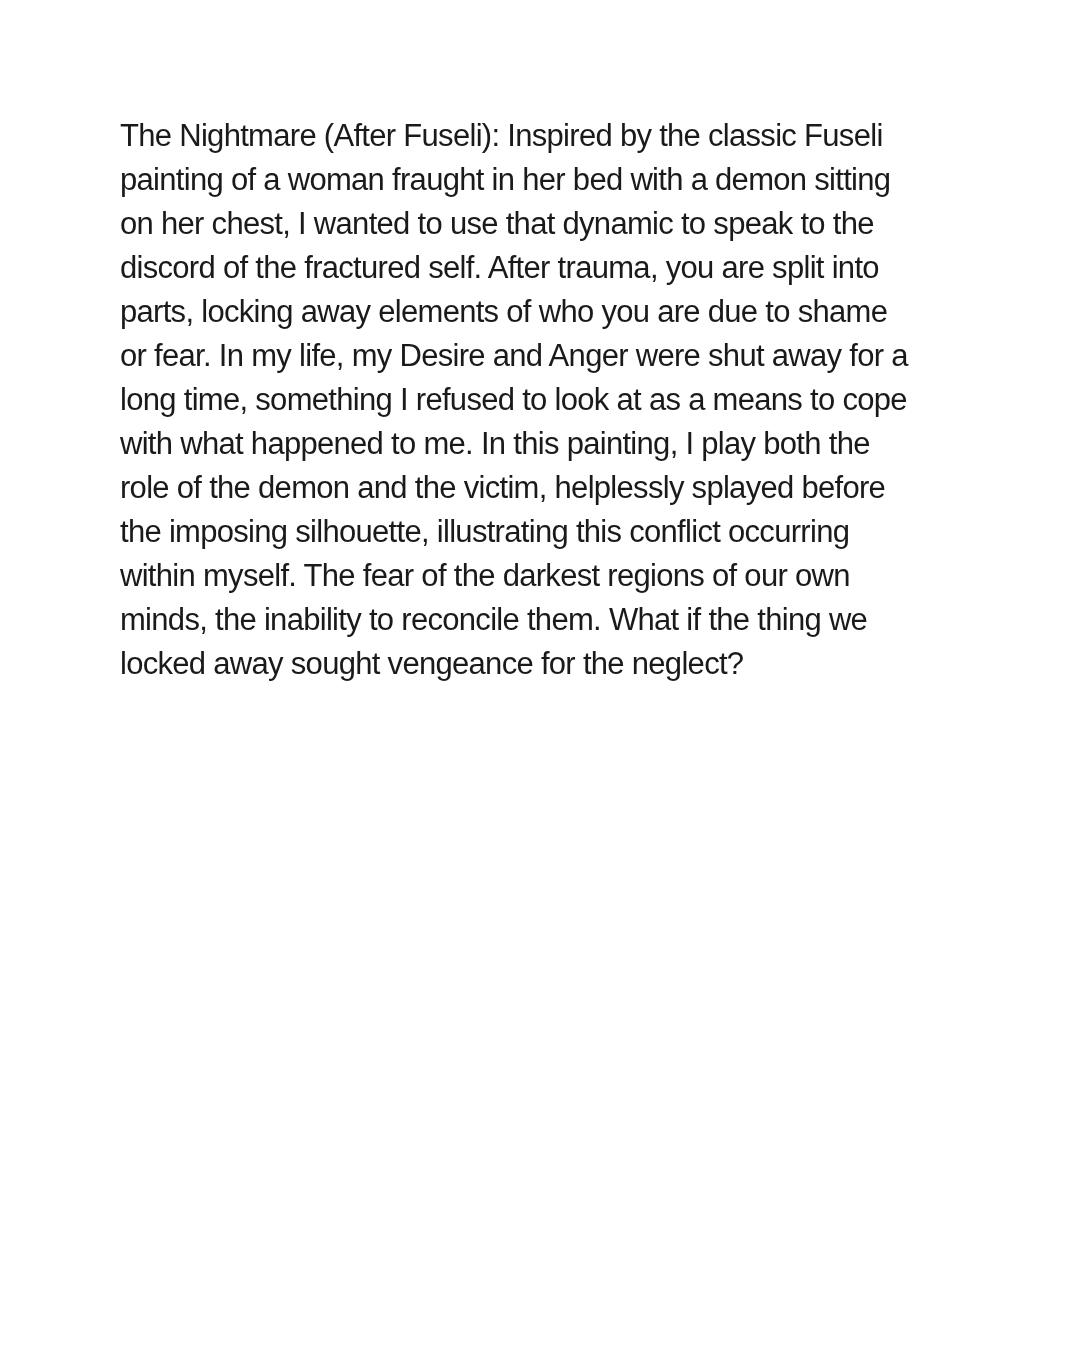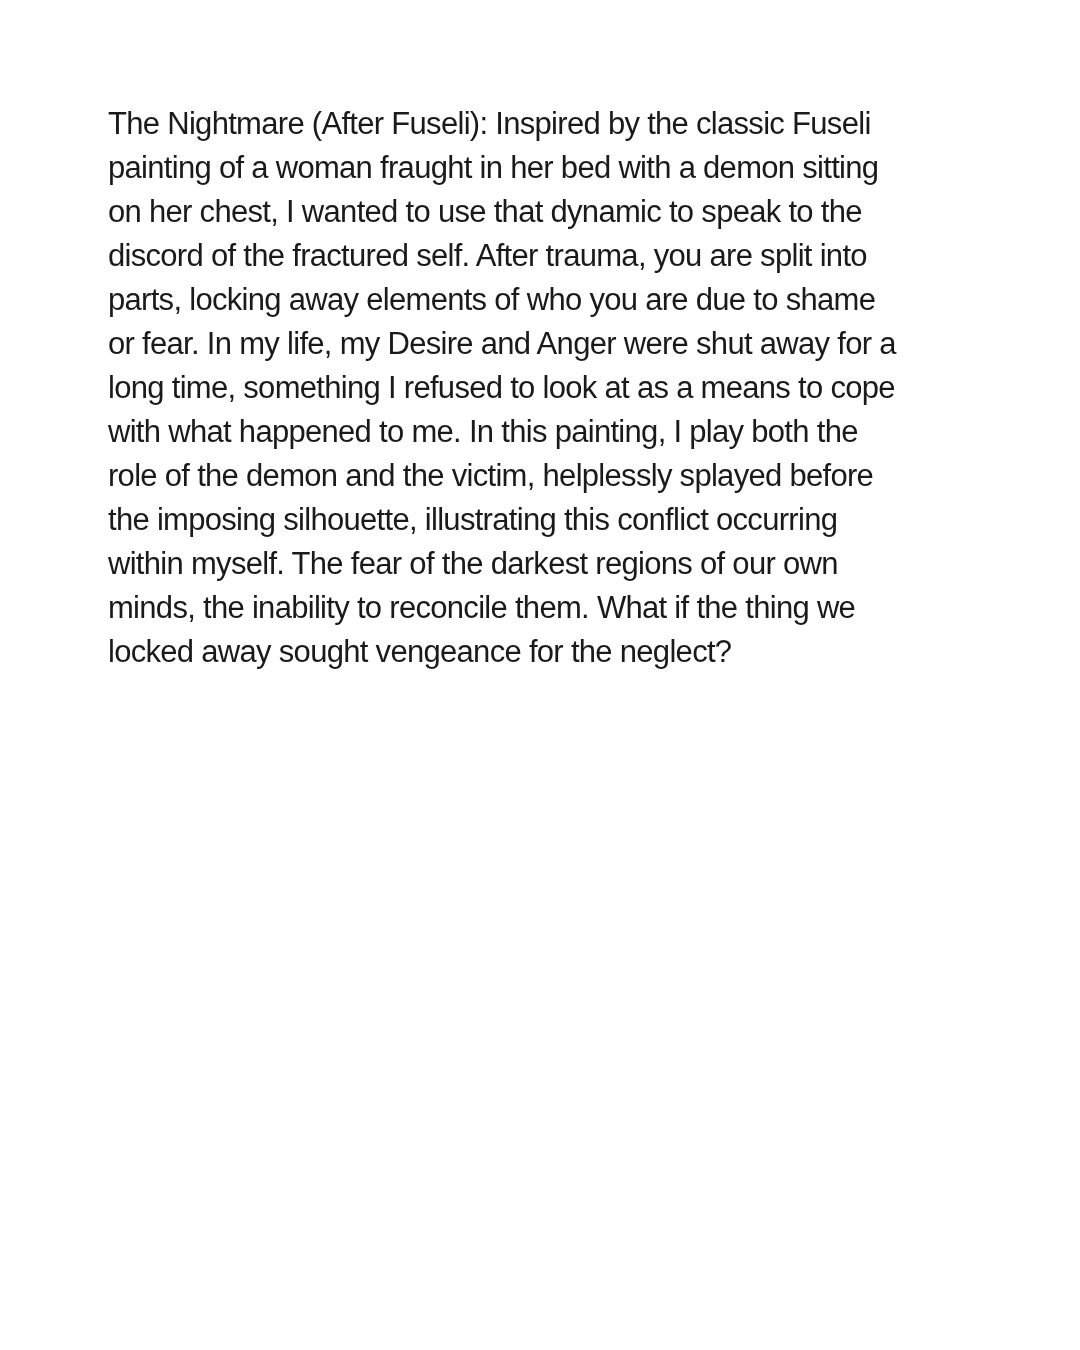--- a/index.html
+++ b/index.html
@@ -12,21 +12,21 @@
     background: #ffffff;
     position: relative;
     overflow: hidden;
     font-family: "Liberation Sans", sans-serif;
   }
   .statement {
     position: absolute;
     left: 108px;
     top: 102px;
     width: 900px;
-    margin: 0;
+    margin: 12px;
     font-family: "Liberation Sans", sans-serif;
     font-size: 31px;
     line-height: 44px;
     letter-spacing: -0.7px;
     font-weight: 400;
     color: #1a1a1a;
     white-space: pre-line;
   }
 </style>
 </head>

